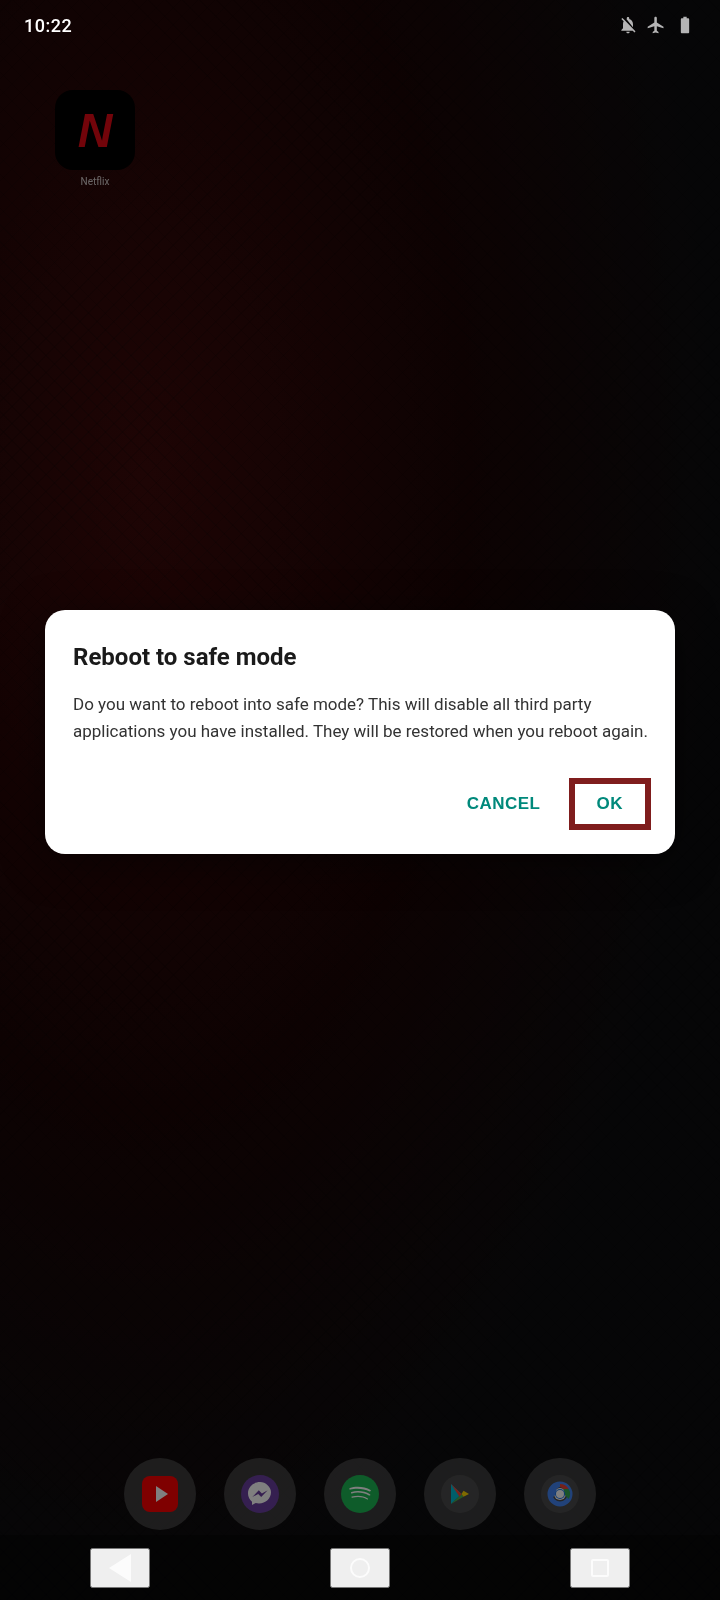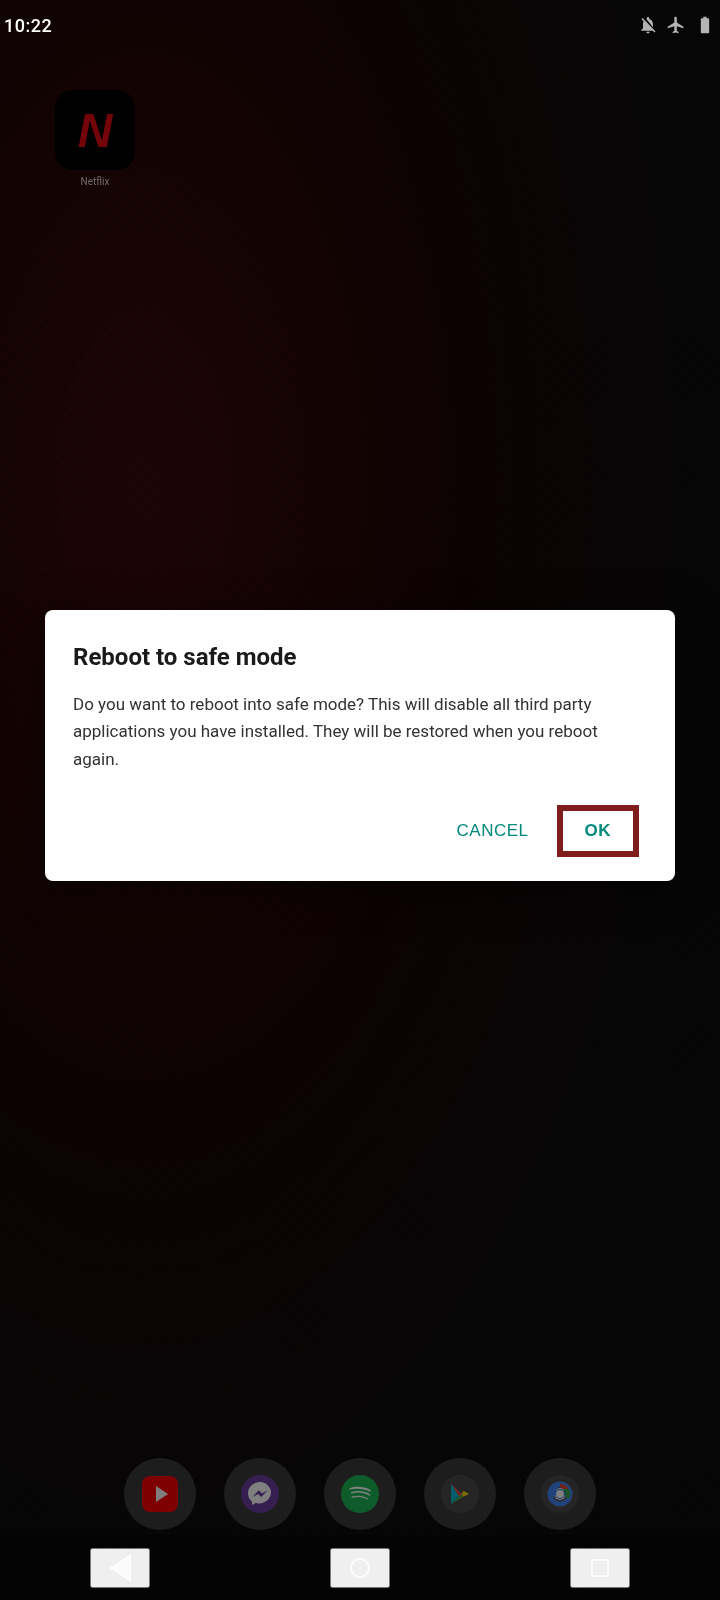--- a/index.html
+++ b/index.html
@@ -51,21 +51,21 @@
     
     .status-bar {
       position: absolute;
       top: 0;
       left: 0;
       right: 0;
       height: 50px;
       display: flex;
       align-items: center;
       justify-content: space-between;
-      padding: 0 4px;
+      padding: 0 24px;
       z-index: 10;
     }
 
     .status-time {
       color: #ffffff;
       font-size: 18px;
       font-weight: 500;
       letter-spacing: 0.5px;
     }
 
@@ -118,22 +118,22 @@
       z-index: 5;
     }
 
     
     .dialog {
       position: absolute;
       top: 610px;
       left: 45px;
       right: 45px;
       background: #ffffff;
-      border-radius: 8px;
-      padding: 32px 36px 24px 28px;
+      border-radius: 20px;
+      padding: 32px 24px 24px 28px;
       z-index: 20;
       box-shadow: 0 8px 40px rgba(0,0,0,0.5);
     }
 
     .dialog-title {
       font-size: 24px;
       font-weight: 700;
       color: #1a1a1a;
       margin-bottom: 18px;
       line-height: 1.3;
@@ -152,21 +152,21 @@
       align-items: center;
       gap: 8px;
     }
 
     .btn-cancel {
       padding: 12px 20px;
       background: transparent;
       border: none;
       color: #00897B;
       font-size: 17px;
-      font-weight: 400;
+      font-weight: 700;
       letter-spacing: 0.5px;
       cursor: pointer;
       text-transform: uppercase;
     }
 
     .btn-ok {
       padding: 10px 22px;
       background: transparent;
       border: 6px solid #7f1d1d;
       color: #00897B;

